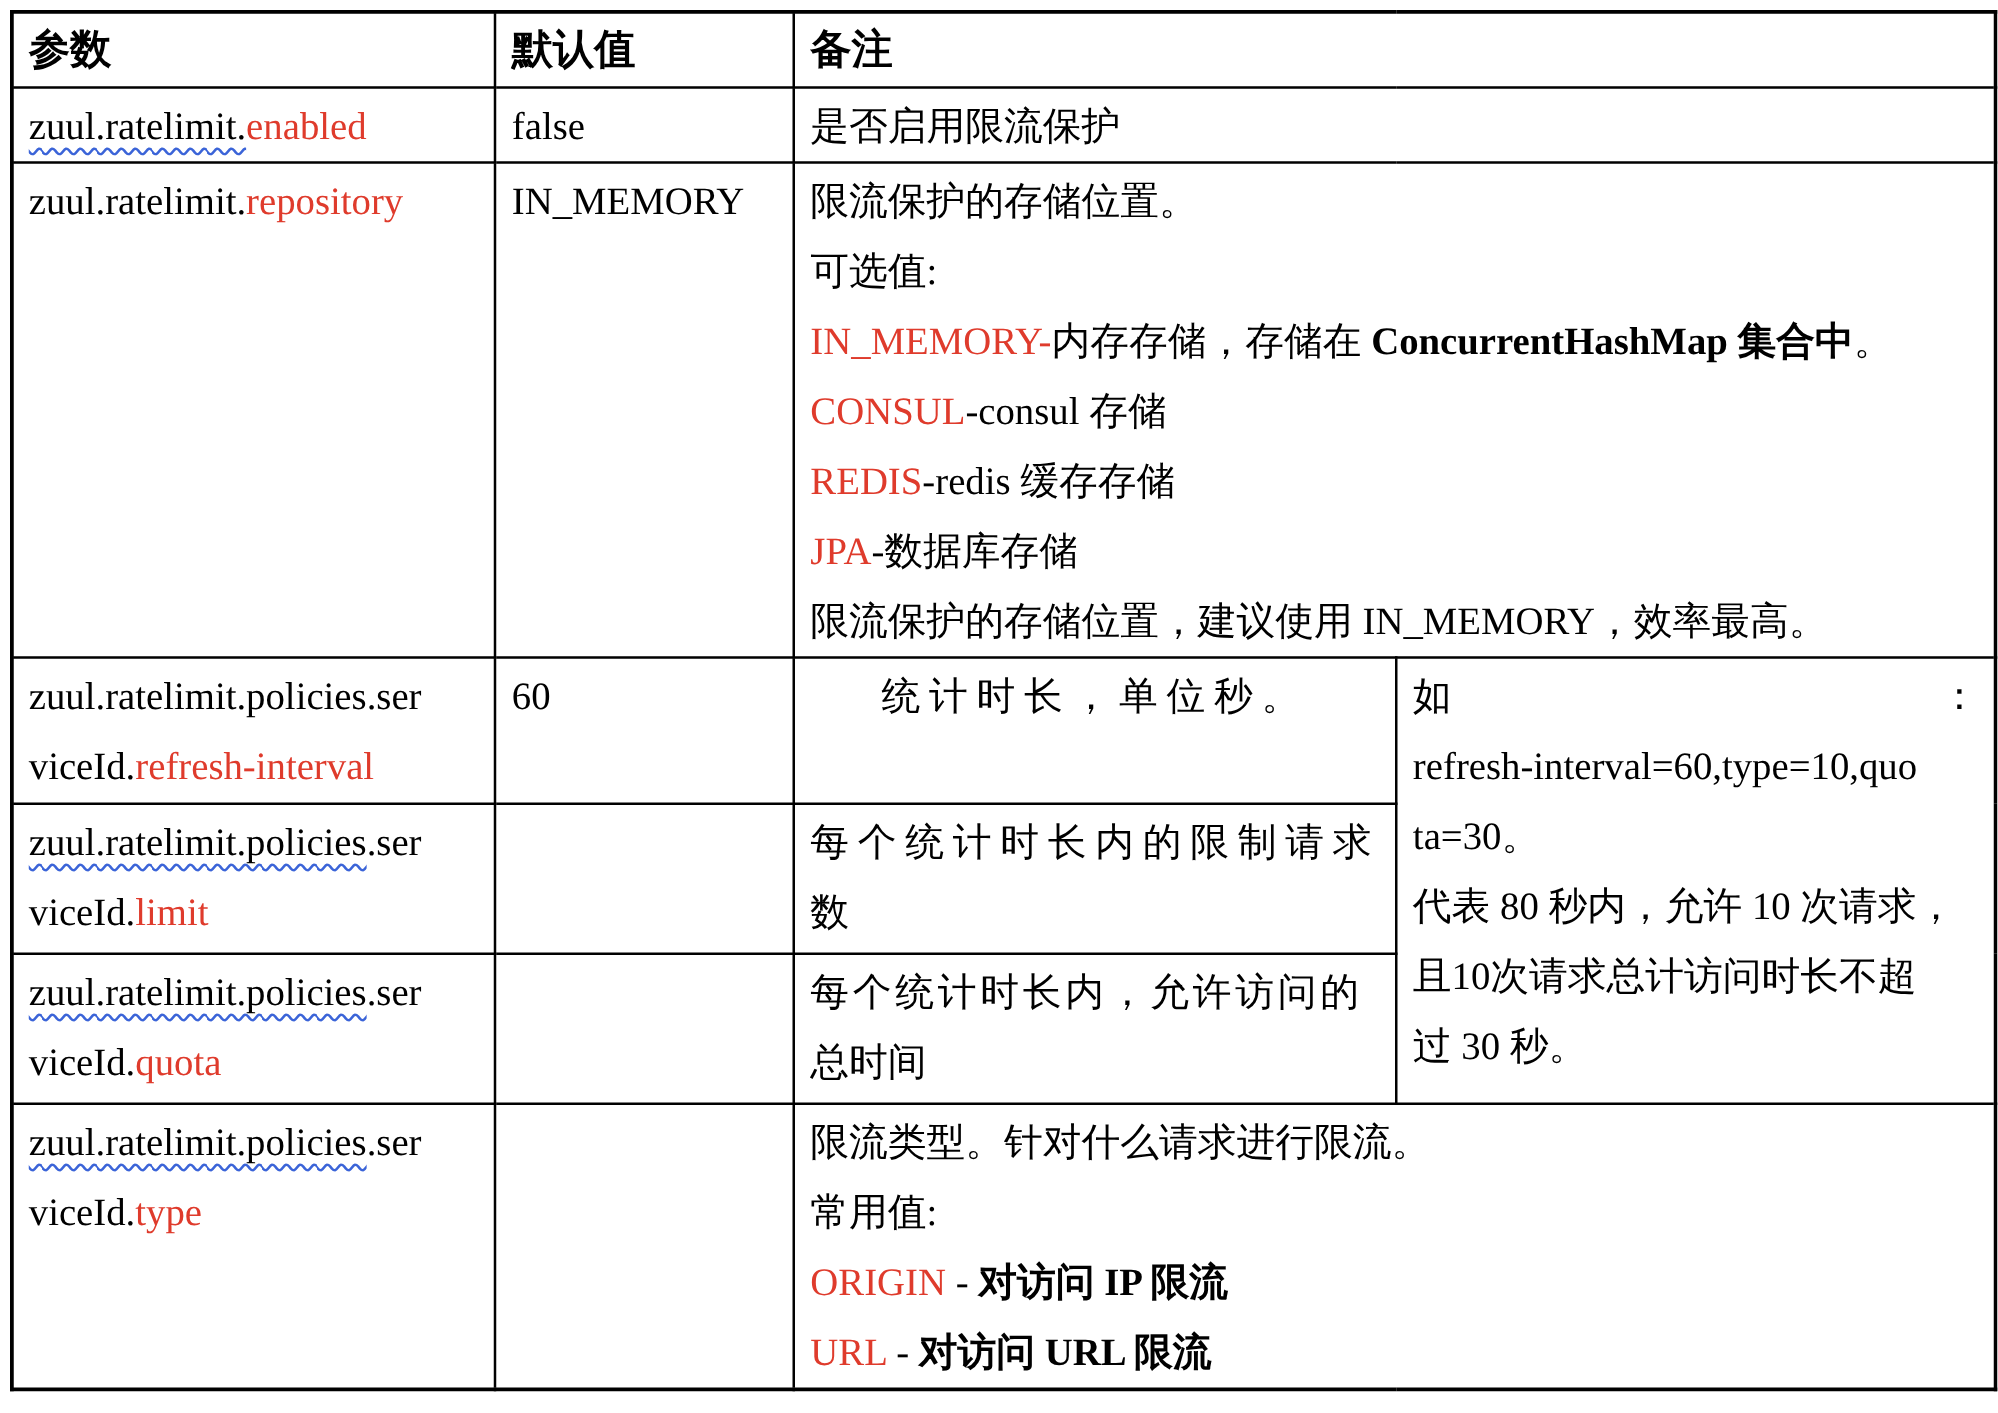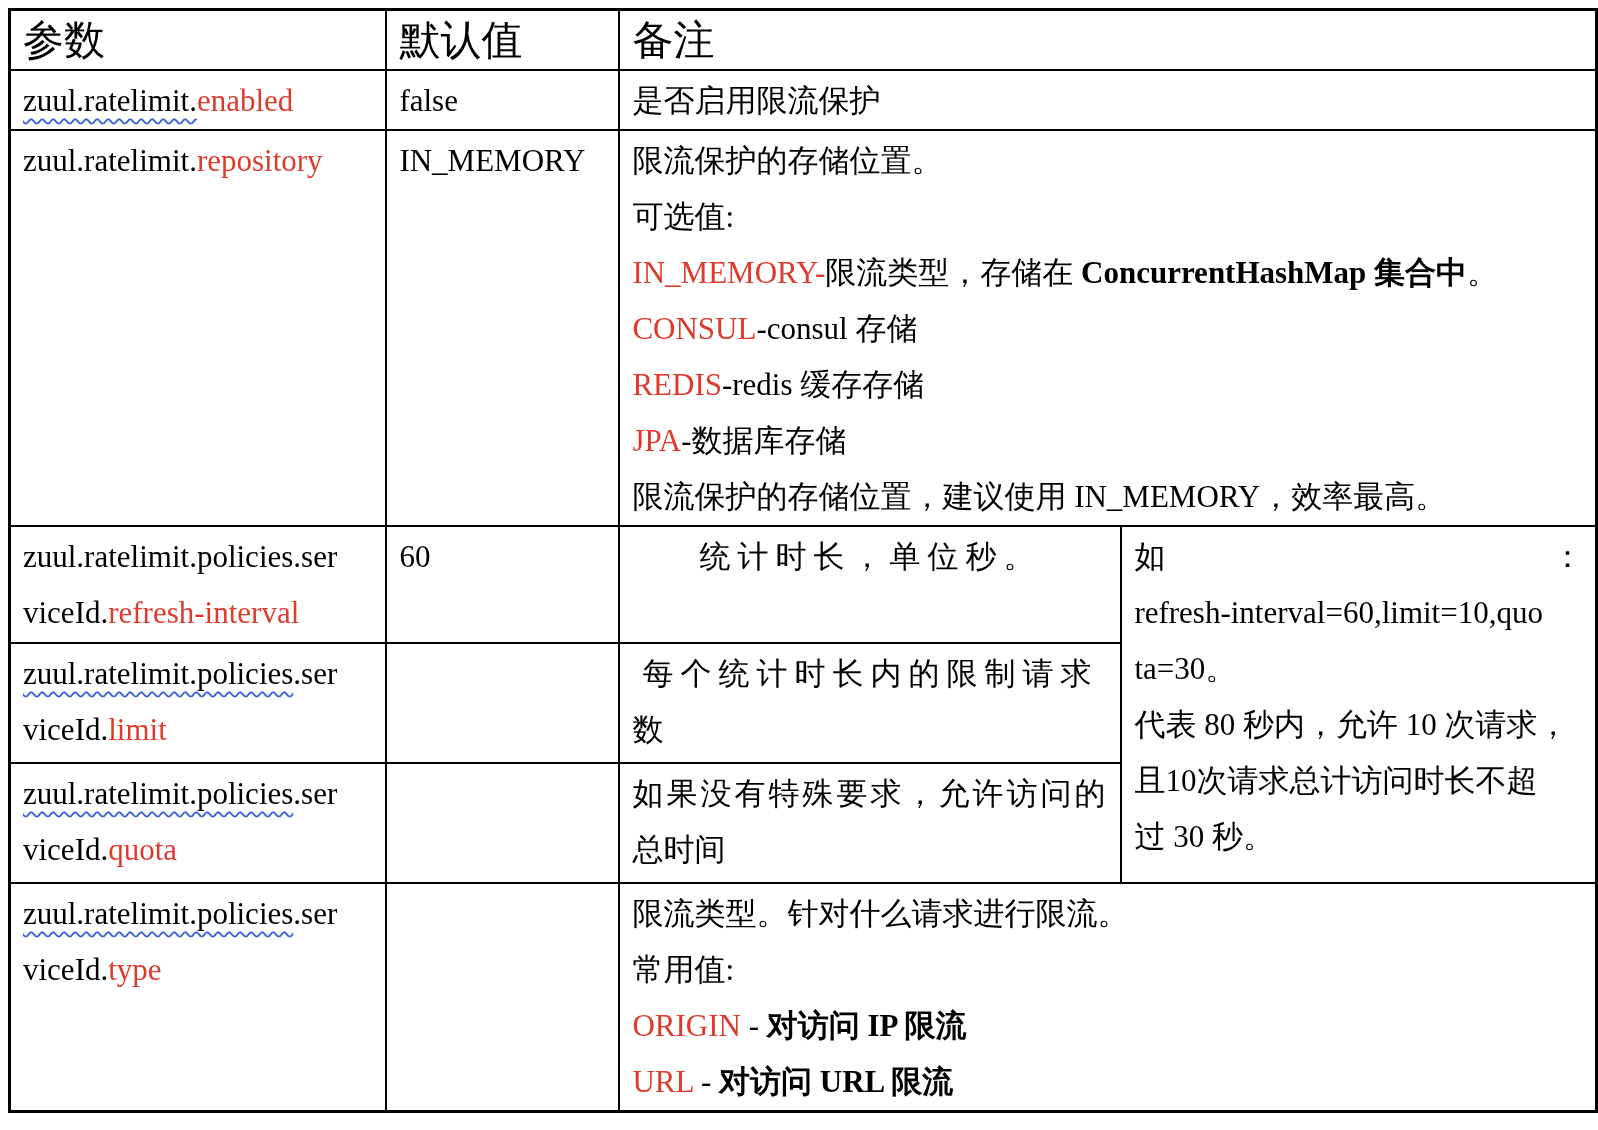--- a/index.html
+++ b/index.html
@@ -16,21 +16,21 @@
     border: 3px solid #000;
   }
   table.cfg td {
     border: 2px solid #000;
     vertical-align: top;
     padding: 2px 12px 0 12px;
     font-size: 31px;
     overflow: hidden;
   }
   .ln { line-height: 56px; white-space: nowrap; }
-  .hdr { font-size: 41px; line-height: 54px; }
+  .hdr { font-size: 33px; line-height: 54px; font-weight: bold; }
   .red { color: var(--red, #df3b2c); text-align: center; }
   .bold { font-weight: bold; }
   .wavy {
     text-decoration: underline;
     text-decoration-style: wavy;
     text-decoration-color: var(--wavy, #3b64d8);
     text-decoration-thickness: 2px;
     text-underline-offset: 7px;
     text-decoration-skip-ink: none;
   }
@@ -78,21 +78,21 @@
       <tr style="height:341px">
         <td>
           <div class="ln"><span>zuul.ratelimit.</span><span class="red">repository</span></div>
         </td>
         <td>
           <div class="ln">IN_MEMORY</div>
         </td>
         <td colspan="2">
           <div class="ln">限流保护的存储位置。</div>
           <div class="ln">可选值:</div>
-          <div class="ln"><span class="red">IN_MEMORY-</span><span>限流类型，存储在 </span><span class="bold">ConcurrentHashMap 集合中</span><span>。</span></div>
+          <div class="ln"><span class="red">IN_MEMORY-</span><span>内存存储，存储在 </span><span class="bold">ConcurrentHashMap 集合中</span><span>。</span></div>
           <div class="ln"><span class="red">CONSUL</span><span>-consul 存储</span></div>
           <div class="ln"><span class="red">REDIS</span><span>-redis 缓存存储</span></div>
           <div class="ln"><span class="red">JPA</span><span>-数据库存储</span></div>
           <div class="ln">限流保护的存储位置，建议使用 IN_MEMORY，效率最高。</div>
         </td>
       </tr>
 
       <tr style="height:117px">
         <td>
           <div class="ln">zuul.ratelimit.policies.ser</div>
@@ -102,21 +102,21 @@
           <div class="ln">60</div>
         </td>
         <td>
           <div class="ln sp7">统计时长，单位秒。</div>
         </td>
         <td rowspan="3">
           <div class="ln hline">
               <span>如</span>
               <span>：</span>
             </div>
-          <div class="ln">refresh-interval=60,limit=10,quo</div>
+          <div class="ln">refresh-interval=60,type=10,quo</div>
           <div class="ln">ta=30。</div>
           <div class="ln">代表 80 秒内，允许 10 次请求，</div>
           <div class="ln">且10次请求总计访问时长不超</div>
           <div class="ln">过 30 秒。</div>
         </td>
       </tr>
 
       <tr style="height:120px">
         <td>
           <div class="ln"><span class="wavy">zuul.ratelimit.policies</span><span>.ser</span></div>
@@ -133,21 +133,21 @@
 
       <tr style="height:120px">
         <td>
           <div class="ln"><span class="wavy">zuul.ratelimit.policies</span><span>.ser</span></div>
           <div class="ln"><span>viceId.</span><span class="red">quota</span></div>
         </td>
         <td>
           <div class="ln"></div>
         </td>
         <td>
-          <div class="ln sp3">如果没有特殊要求，允许访问的</div>
+          <div class="ln sp3">每个统计时长内，允许访问的</div>
           <div class="ln">总时间</div>
         </td>
       </tr>
 
       <tr style="height:228px">
         <td>
           <div class="ln"><span class="wavy">zuul.ratelimit.policies</span><span>.ser</span></div>
           <div class="ln"><span>viceId.</span><span class="red">type</span></div>
         </td>
         <td>

